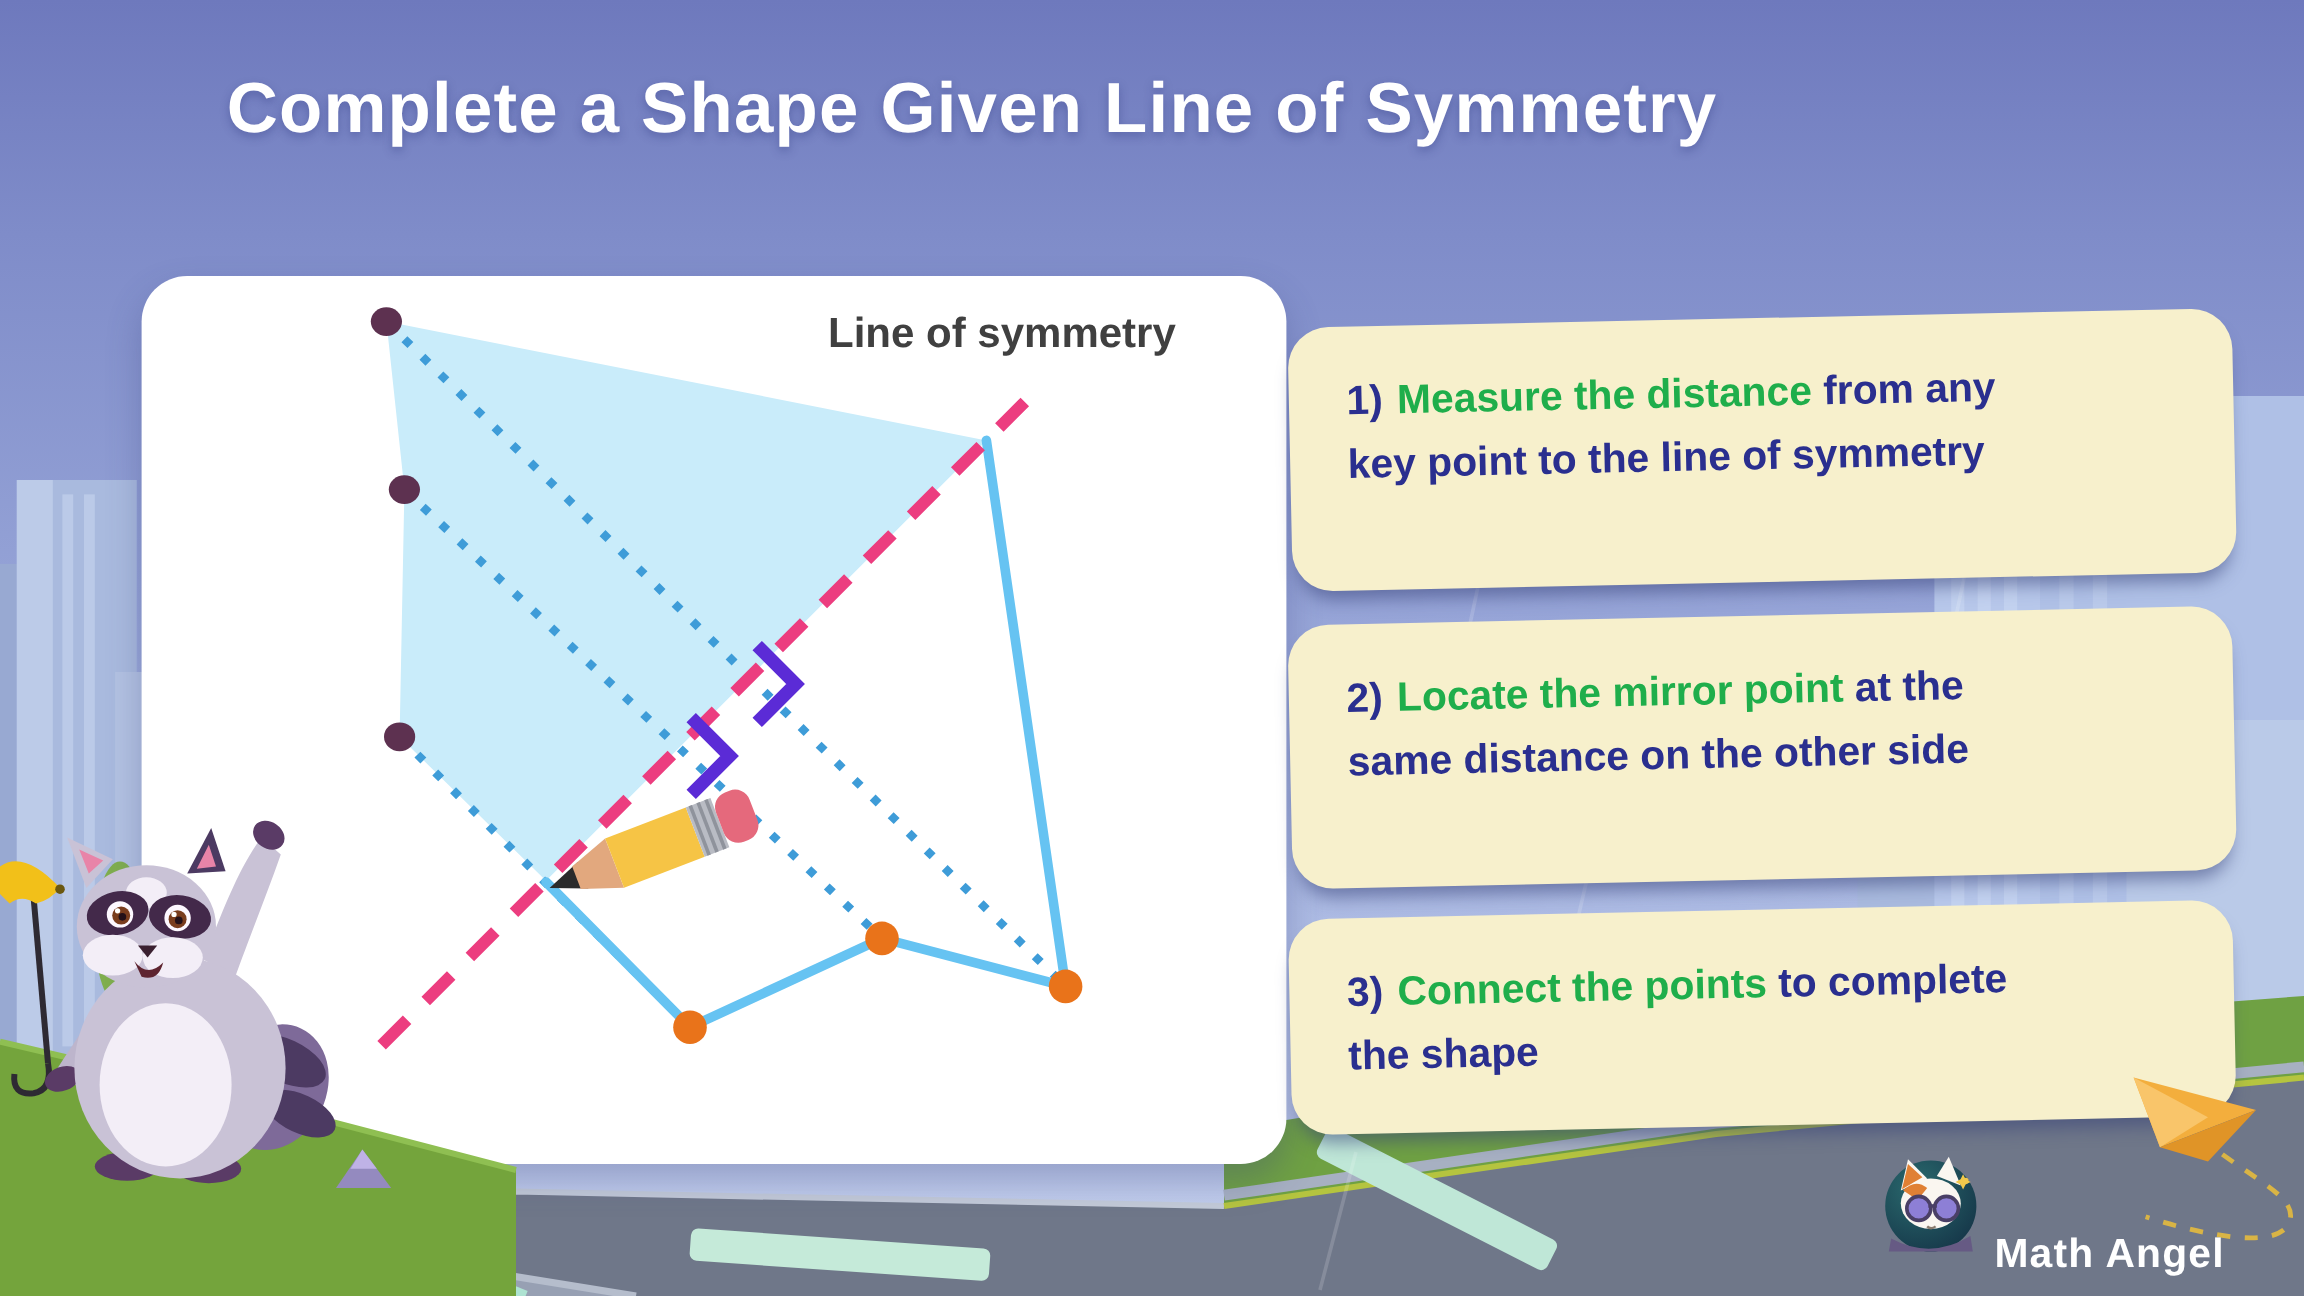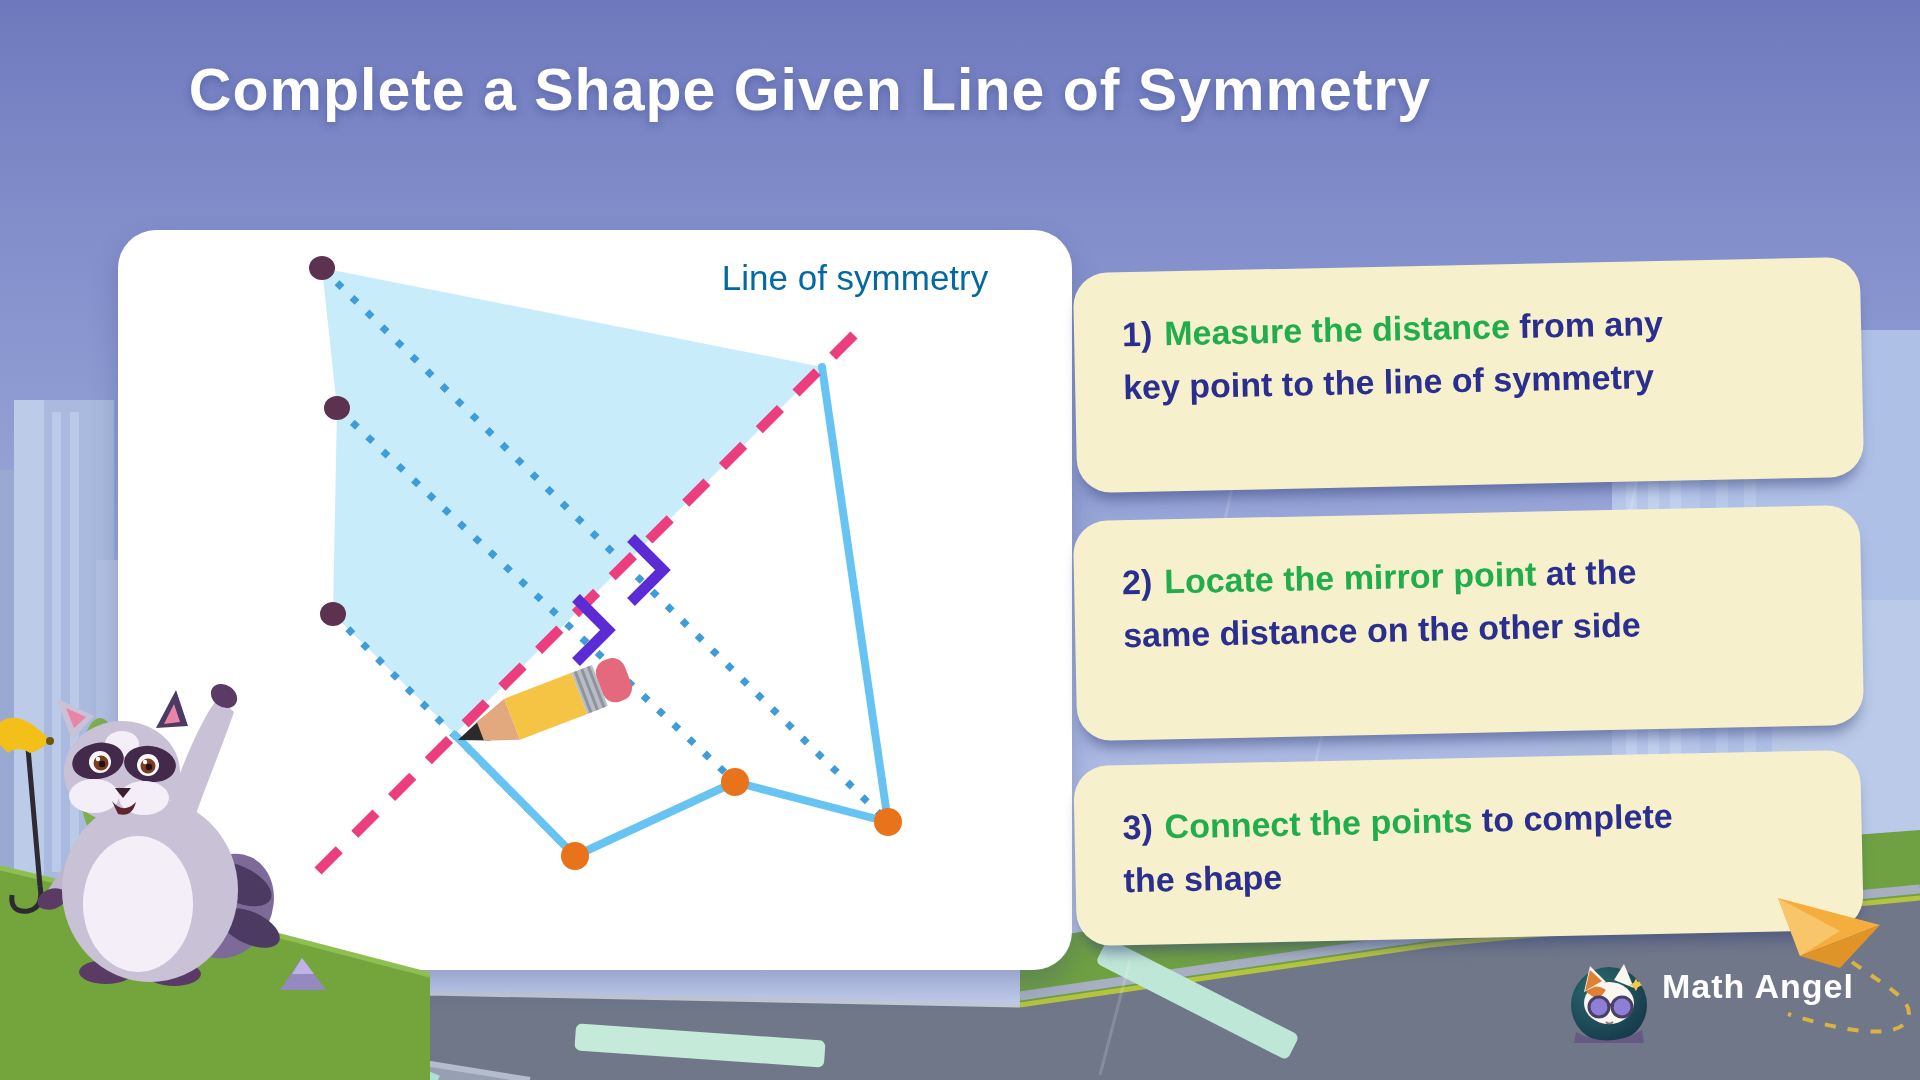--- a/index.html
+++ b/index.html
@@ -8,33 +8,33 @@
        background:linear-gradient(180deg,#6e79bd 0%,#7f8cc9 18%,#94a2d6 45%,#aebce4 72%,#c6d1ee 100%);}
   .layer{position:absolute;left:0;top:0;width:1920px;height:1080px;}
   #scene-back{z-index:1;}
   #title{position:absolute;z-index:6;left:0;top:56px;width:1620px;text-align:center;
          color:#ffffff;font-size:59px;font-weight:800;letter-spacing:1px;
          text-shadow:0 3px 8px rgba(40,50,120,.35);}
   #white-card{position:absolute;z-index:2;left:118px;top:230px;width:954px;height:740px;
               background:#ffffff;border-radius:38px;box-shadow:0 14px 28px rgba(55,65,125,.30);}
   #diagram-svg{position:absolute;z-index:3;left:118px;top:230px;}
   #symmetry-label{position:absolute;z-index:4;left:690px;top:258px;width:330px;
-                  font-size:35px;font-weight:normal;color:#0369a1;text-align:center;}
+                  font-size:35px;font-weight:bold;color:#404040;}
   .step-card{position:absolute;z-index:2;left:1075px;width:787px;background:#f7f0cc;
              border-radius:34px;transform:rotate(-1.2deg);
              box-shadow:0 12px 14px -5px rgba(55,65,120,.55);}
   .step-card p{margin:0;padding:36px 40px 0 48px;font-size:34px;font-weight:bold;line-height:1.56;}
   .c1{top:265px;height:220px;}
   .c2{top:513px;height:220px;}
   .c3{top:758px;height:180px;}
   .navy{color:#2a2f8f;}
   .green{color:#1fae4b;}
   .num{margin-right:.35em;}
   #scene-front{z-index:5;}
-  #brand-name{position:absolute;z-index:6;left:1662px;top:967px;width:230px;
+  #brand-name{position:absolute;z-index:6;left:1662px;top:1026px;width:230px;
               color:#ffffff;font-size:34px;font-weight:bold;letter-spacing:1px;}
 </style>
 </head>
 <body>
 
 <svg id="scene-back" class="layer" viewBox="0 0 1920 1080">
 
   <g>
     <rect x="0" y="470" width="26" height="420" fill="#98a9d2"></rect>
     <rect x="14" y="400" width="100" height="490" fill="#a9bade"></rect>

